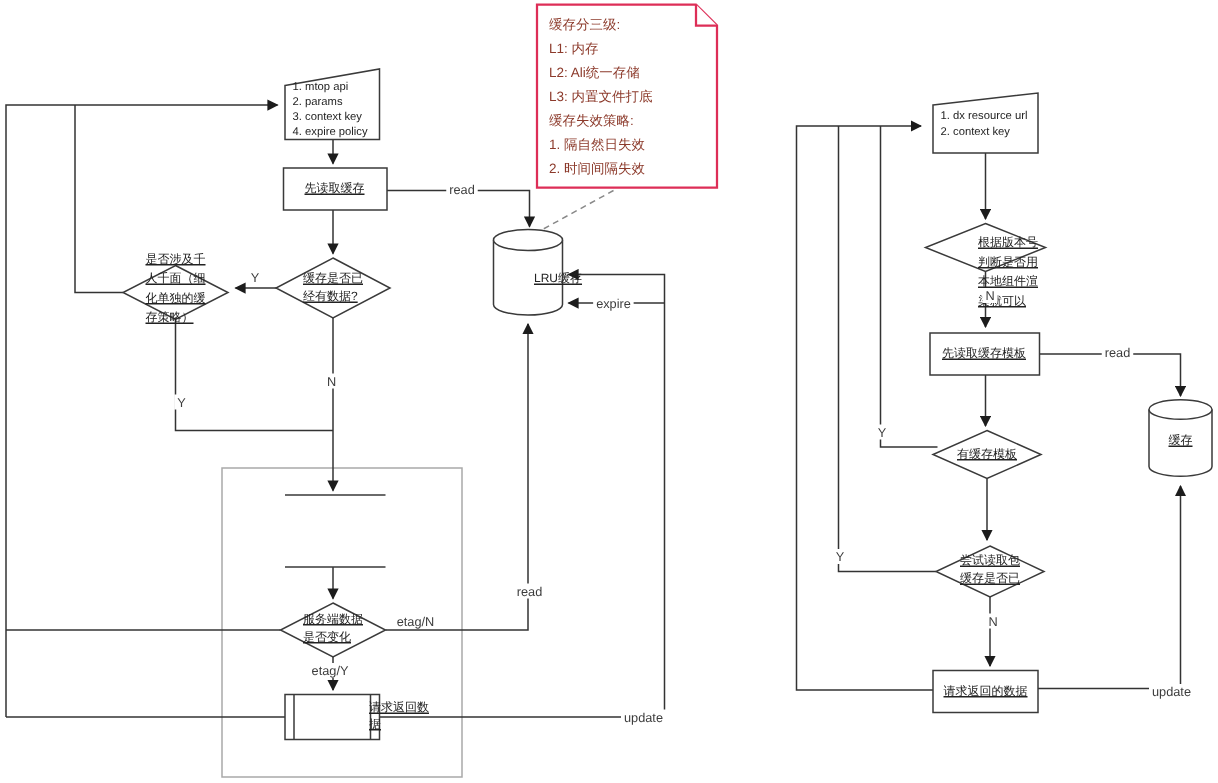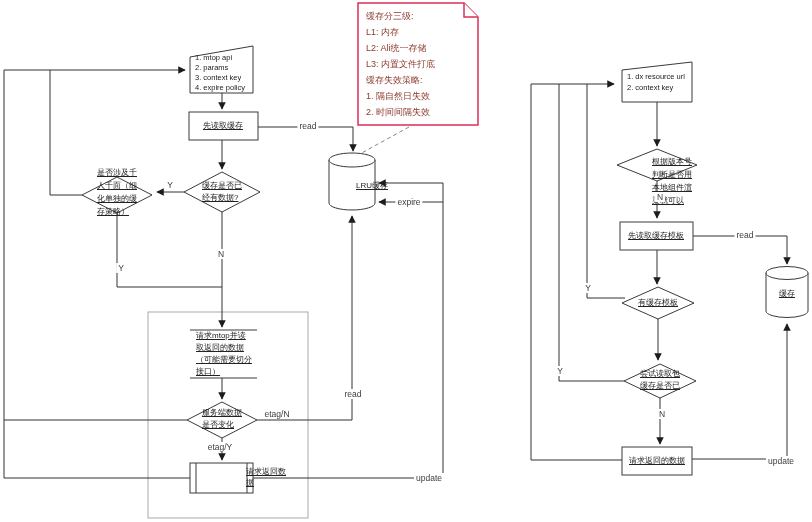--- a/index.html
+++ b/index.html
@@ -108,26 +108,20 @@
     <div>经有数据?</div>
   </div>
 
   <div class="node-text lh13" style="left:117px;top:192px;">
     <div>是否涉及千</div>
     <div>人千面（细</div>
     <div>化单独的缓</div>
     <div>存策略）</div>
   </div>
 
-  <div class="node-text" style="left:224px;top:354px;">
-    <div>请求mtop并读</div>
-    <div>取返回的数据</div>
-    <div>（可能需要切分</div>
-    <div>接口）</div>
-  </div>
 
   <div class="node-text" style="left:222px;top:419px;">
     <div>服务端数据</div>
     <div>是否变化</div>
   </div>
 
   <div class="node-text lh11" style="left:222px;top:477px;margin-left:44px;">
     <div>请求返回数</div>
     <div>据</div>
   </div>

